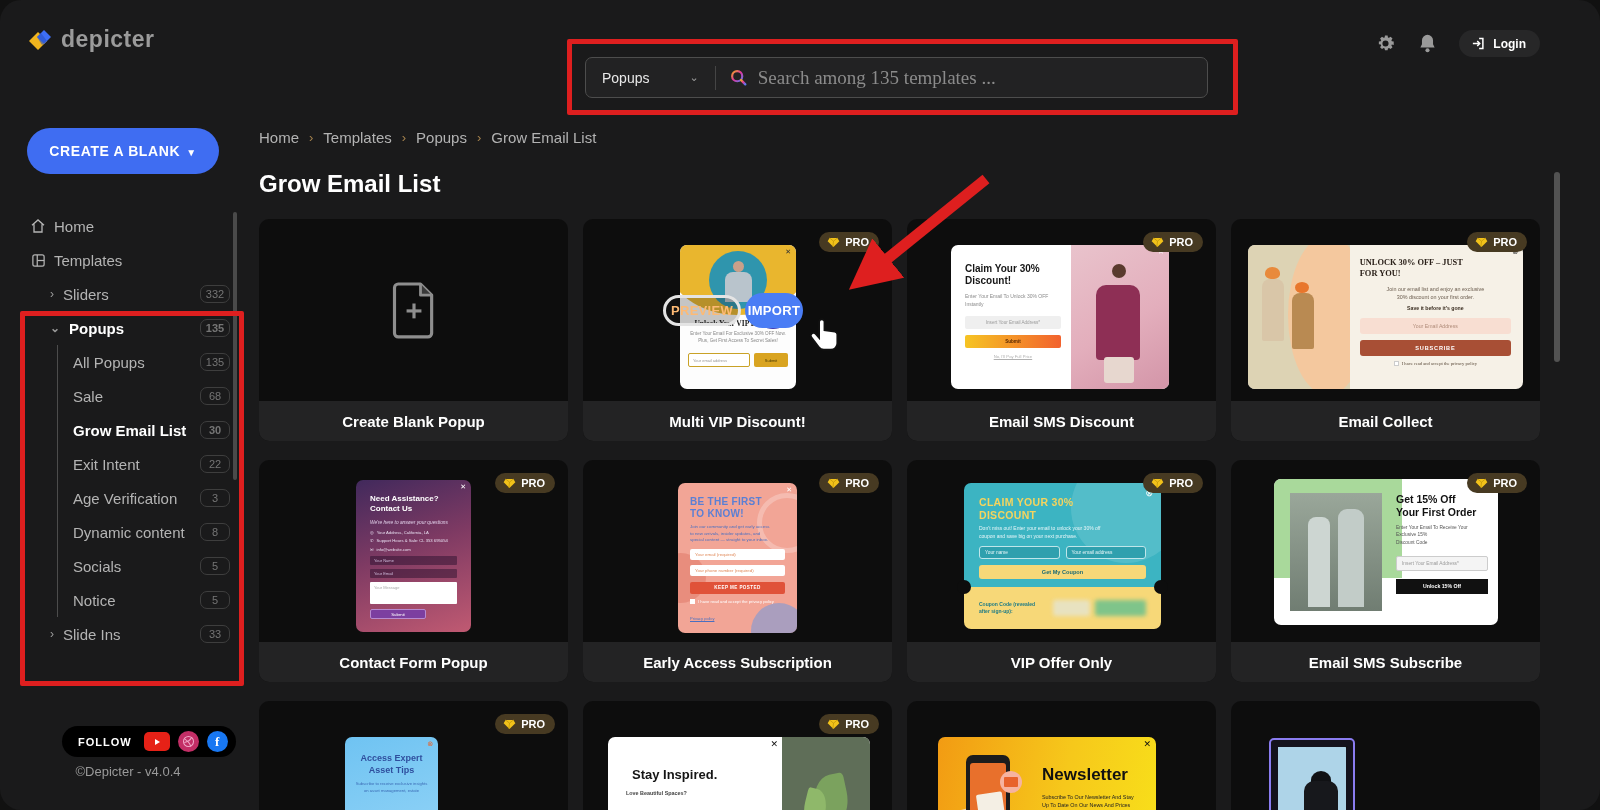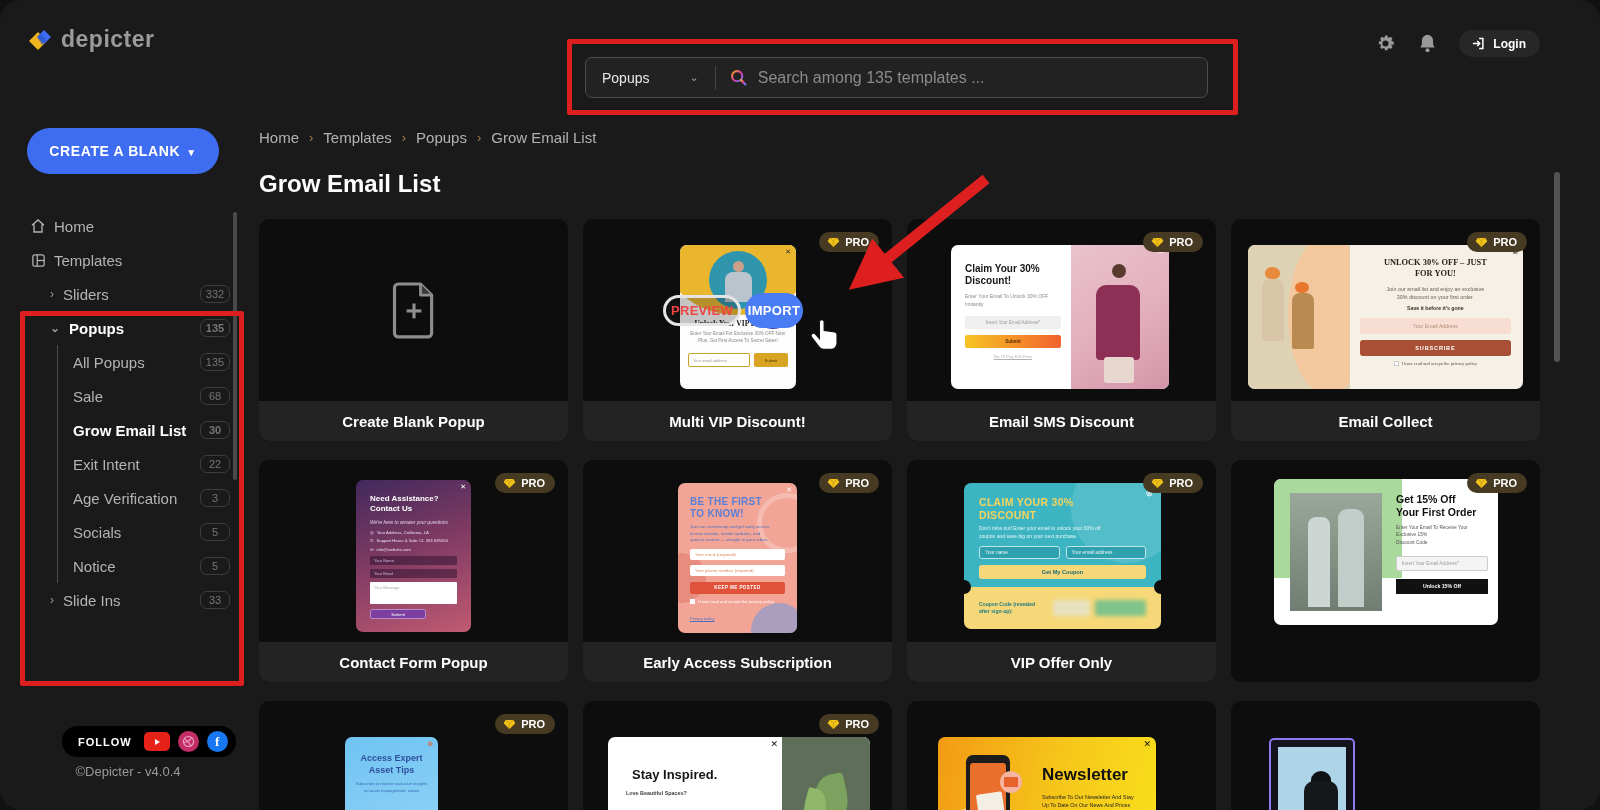--- a/index.html
+++ b/index.html
@@ -10,21 +10,21 @@
   
   .logo { position:absolute; left:27px; top:26px; display:flex; align-items:center; gap:7px; }
   .logo-text { color:#9b9b9b; font-size:23px; font-weight:bold; letter-spacing:.5px; }
   .search-wrap { position:absolute; left:585px; top:57px; width:623px; height:41px; background:#222223;
     border:1px solid #4d4d4d; border-radius:7px; display:flex; align-items:center; }
   .search-cat { display:flex; align-items:center; gap:40px; padding:0 16px; height:100%; cursor:pointer; }
   .search-cat-label { color:#e8e8e8; font-size:14px; }
   .search-cat-chev { color:#9a9a9a; font-size:11px; }
   .search-divider { width:1px; height:24px; background:#454545; }
   .search-icon { margin:0 10px 0 14px; }
-  .search-input { flex:1; background:transparent; border:none; outline:none; color:#c4b5fd; font-size:16px; }
+  .search-input { flex:1; background:transparent; border:none; outline:none; color:#c4b5fd; font-size:19px;font-family:Liberation Serif, serif; }
   .search-input::placeholder { color:#8b8b8b; }
   .top-icons { position:absolute; top:30px; right:60px; display:flex; align-items:center; gap:22px; }
   .login-btn { display:flex; align-items:center; gap:7px; background:#272728; border-radius:15px;
     padding:6px 14px 6px 12px; color:#fff; font-size:12px; font-weight:bold; cursor:pointer; }
 
   
   .create-btn { position:absolute; left:27px; top:128px; width:192px; height:46px; background:#3f6df2;
     border:none; border-radius:24px; color:#fff; font-weight:bold; font-size:14px; letter-spacing:.6px;
     cursor:pointer; font-family:inherit; }
   .create-btn .caret { font-size:10px; margin-left:6px; }
@@ -76,21 +76,21 @@
   .m2-head { position:absolute; left:24px; top:10px; width:11px; height:11px; border-radius:50%; background:#caa08a; }
   .m2-body2 { position:absolute; left:16px; top:21px; width:27px; height:30px; border-radius:8px 8px 0 0; background:#b9c4cc; }
   .m2-blob { position:absolute; right:8px; top:62px; width:30px; height:22px; border-radius:50%; background:#3b3bb4; }
   .m2-h { position:absolute; left:0; top:74px; width:100%; text-align:center; color:#1a1a1a;
     font-family:"Liberation Serif",serif; font-weight:bold; font-size:7.5px; }
   .m2-t { position:absolute; left:8px; top:86px; width:100px; text-align:center; color:#888; font-size:4.6px; line-height:1.5; }
   .m2-form { position:absolute; left:8px; top:108px; width:100px; height:14px; display:flex; gap:4px; }
   .m2-in { flex:1; border:1px solid #c9a227; border-radius:2px; font-size:4px; color:#999; display:flex; align-items:center; padding-left:4px; background:#fff; }
   .m2-btn { width:34px; background:#d9a421; border-radius:2px; color:#4a3a00; font-size:4px; display:flex; align-items:center; justify-content:center; }
   .hover-btn { position:absolute; z-index:6; border-radius:19px; font-weight:bold; font-size:13px; letter-spacing:.3px; display:flex; align-items:center; justify-content:center; cursor:pointer; }
-  .hover-preview { left:80px; top:76px; width:78px; height:31px; border:3px solid #e4e4e4; color:#ef4444; background:rgba(30,30,30,.25); }
+  .hover-preview { left:80px; top:76px; width:78px; height:31px; border:3px solid #e4e4e4; color:#fdba74; background:rgba(30,30,30,.25); }
   .hover-import { left:162px; top:74px; width:58px; height:35px; background:#4a7df5; color:#fff; }
 
   
   .m3 { left:44px; top:26px; width:218px; height:144px; background:#fff; overflow:hidden; display:flex; }
   .m3-left { width:55%; padding:18px 10px 0 14px; position:relative; }
   .m3-h { color:#161616; font-weight:bold; font-size:10px; line-height:1.2; }
   .m3-t { color:#8a8a8a; font-size:5px; margin-top:6px; line-height:1.5; }
   .m3-in { margin-top:8px; height:13px; background:#efefef; border-radius:2px; color:#9a9a9a; font-size:4.6px; display:flex; align-items:center; justify-content:center; }
   .m3-btn { margin-top:6px; height:13px; background:linear-gradient(90deg,#f6c423,#f2622e); border-radius:2px; color:#5a2800; font-size:4.6px; font-weight:bold; display:flex; align-items:center; justify-content:center; }
   .m3-link { margin-top:6px; text-align:center; color:#b0b0b0; font-size:4.2px; text-decoration:underline; }
@@ -101,21 +101,21 @@
 
   
   .m4 { left:17px; top:26px; width:275px; height:144px; background:#f6f1e7; overflow:hidden; display:flex; }
   .m4-left { width:37%; background:#ddd3b4; position:relative; overflow:hidden; }
   .m4-blob { position:absolute; right:-18px; top:-10px; width:80px; height:160px; background:#f4c89e; border-radius:50%; }
   .m4-p1 { position:absolute; left:14px; top:34px; width:22px; height:62px; background:#d9c6a8; border-radius:8px 8px 2px 2px; }
   .m4-p1h { position:absolute; left:17px; top:22px; width:15px; height:12px; background:#e88a3c; border-radius:50% 50% 40% 40%; }
   .m4-p2 { position:absolute; left:44px; top:48px; width:22px; height:56px; background:#b98a52; border-radius:8px 8px 2px 2px; }
   .m4-p2h { position:absolute; left:47px; top:37px; width:14px; height:11px; background:#e8762c; border-radius:50%; }
   .m4-right { width:63%; padding:12px 12px 0 10px; }
-  .m4-h { font-family:"Liberation Serif",serif; color:#2a2019; font-weight:bold; font-size:8.4px; text-align:center; line-height:1.35; }
+  .m4-h { font-family:"Liberation Serif",serif; color:#2a2019; font-weight:bold; font-size:8.4px; text-align:left; line-height:1.35; }
   .m4-t { color:#6a5c4e; font-size:5.4px; text-align:center; margin-top:5px; line-height:1.5; }
   .m4-b { color:#3a2d20; font-size:5.2px; font-weight:bold; text-align:center; margin-top:4px; }
   .m4-in { margin-top:7px; height:16px; background:#f8ded2; border-radius:3px; color:#b08c7a; font-size:5.2px; display:flex; align-items:center; justify-content:center; }
   .m4-btn { margin-top:6px; height:16px; background:#a84f35; border-radius:3px; color:#fff; font-size:5.6px; font-weight:bold; letter-spacing:.8px; display:flex; align-items:center; justify-content:center; }
   .m4-cb { margin-top:5px; display:flex; align-items:center; justify-content:center; gap:3px; color:#5a4a3a; font-size:4.6px; font-family:"Liberation Serif",serif; }
   .m4-cbbox { width:5px; height:5px; background:#fff; border:1px solid #ccc; }
 
   
   .m5 { left:97px; top:20px; width:115px; height:152px; background:linear-gradient(160deg,#41295c 0%,#7e3a63 45%,#c05a72 100%); overflow:hidden; }
   .m5-h { color:#fff; font-weight:bold; font-size:8px; line-height:1.3; margin:14px 0 0 14px; }
@@ -301,20 +301,24 @@
       </div>
       <div class="nav-row lvl2">
         <span class="grow">Exit Intent</span>
         <span class="badge">22</span>
       </div>
       <div class="nav-row lvl2">
         <span class="grow">Age Verification</span>
         <span class="badge">3</span>
       </div>
       <div class="nav-row lvl2">
+        <span class="grow">Dynamic content</span>
+        <span class="badge">8</span>
+      </div>
+      <div class="nav-row lvl2">
         <span class="grow">Socials</span>
         <span class="badge">5</span>
       </div>
       <div class="nav-row lvl2">
         <span class="grow">Notice</span>
         <span class="badge">5</span>
       </div>
     </div>
     <div class="nav-row lvl1">
       <span class="chev">›</span>
@@ -629,20 +633,23 @@
             </div>
             <div class="m8-t">
               <span>Enter Your Email To Receive Your Exclusive 15%</span><br>
               <span>Discount Code</span>
             </div>
             <div class="m8-in">Insert Your Email Address*</div>
             <div class="m8-btn">Unlock 15% Off</div>
           </div>
         </div>
       </div>
+      <div class="card-footer">
+        <span class="card-title">Email SMS Subscribe</span>
+      </div>
     </div>
 
     <div class="card">
       <div class="card-preview" style="height:222px;">
         <div class="pro-badge">
           <svg width="13" height="11" viewBox="0 0 20 16">
               <path d="M4 1h12l3 5-9 9-9-9z" fill="#f2c21a"></path>
               <path d="M4 1l6 5-1 9M16 1l-6 5" stroke="#b8900a" stroke-width="1" fill="none"></path>
             </svg>
           <span>PRO</span>

